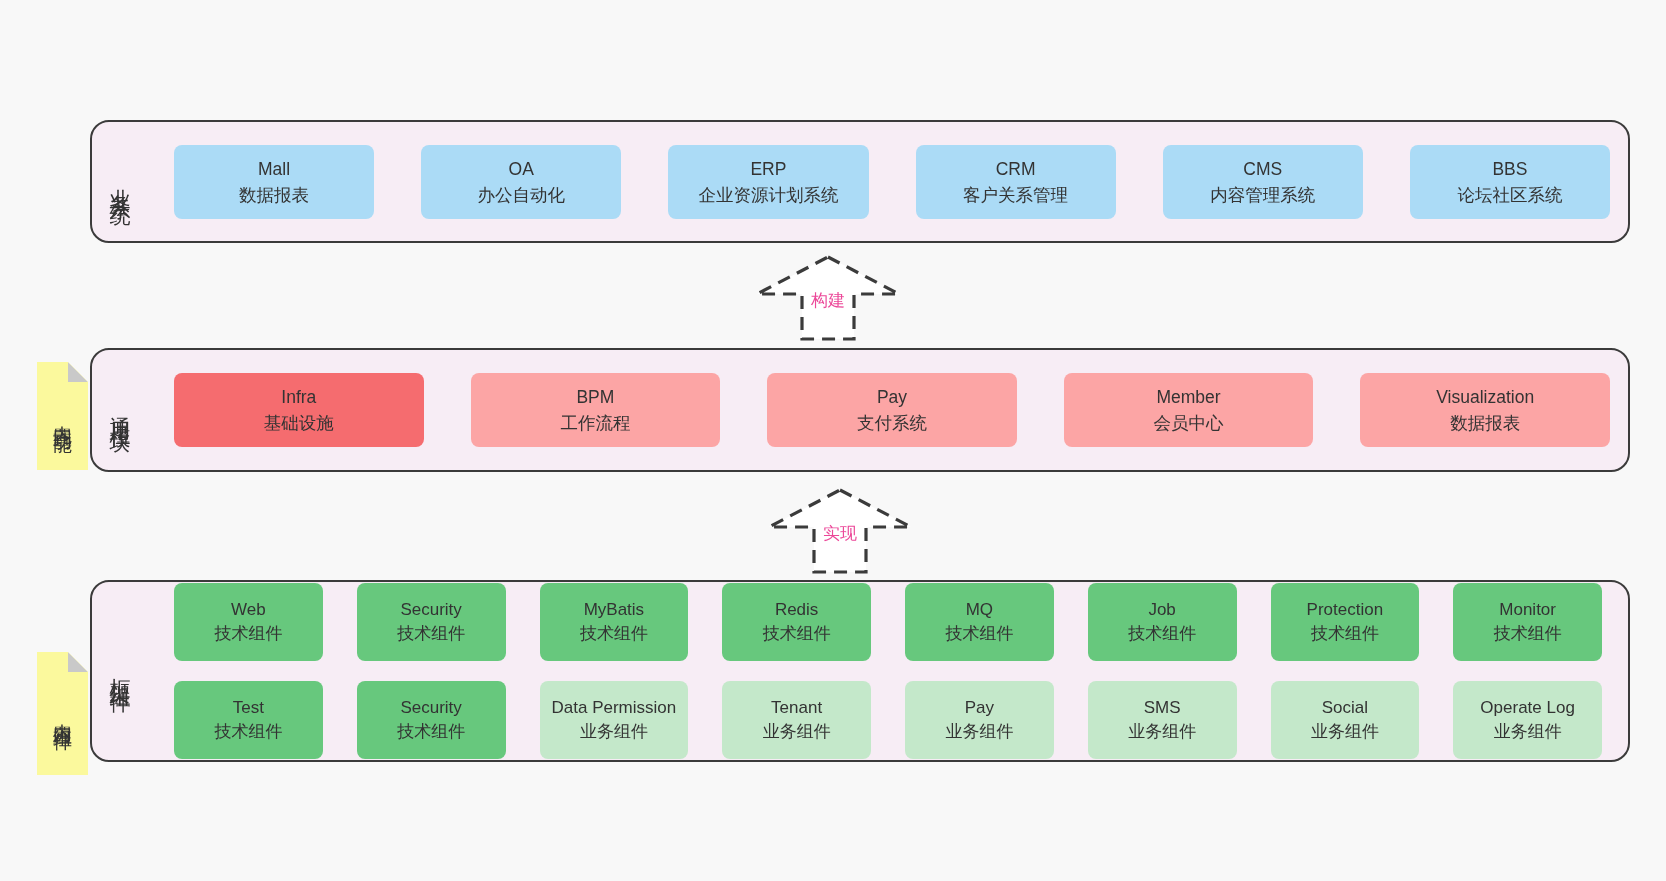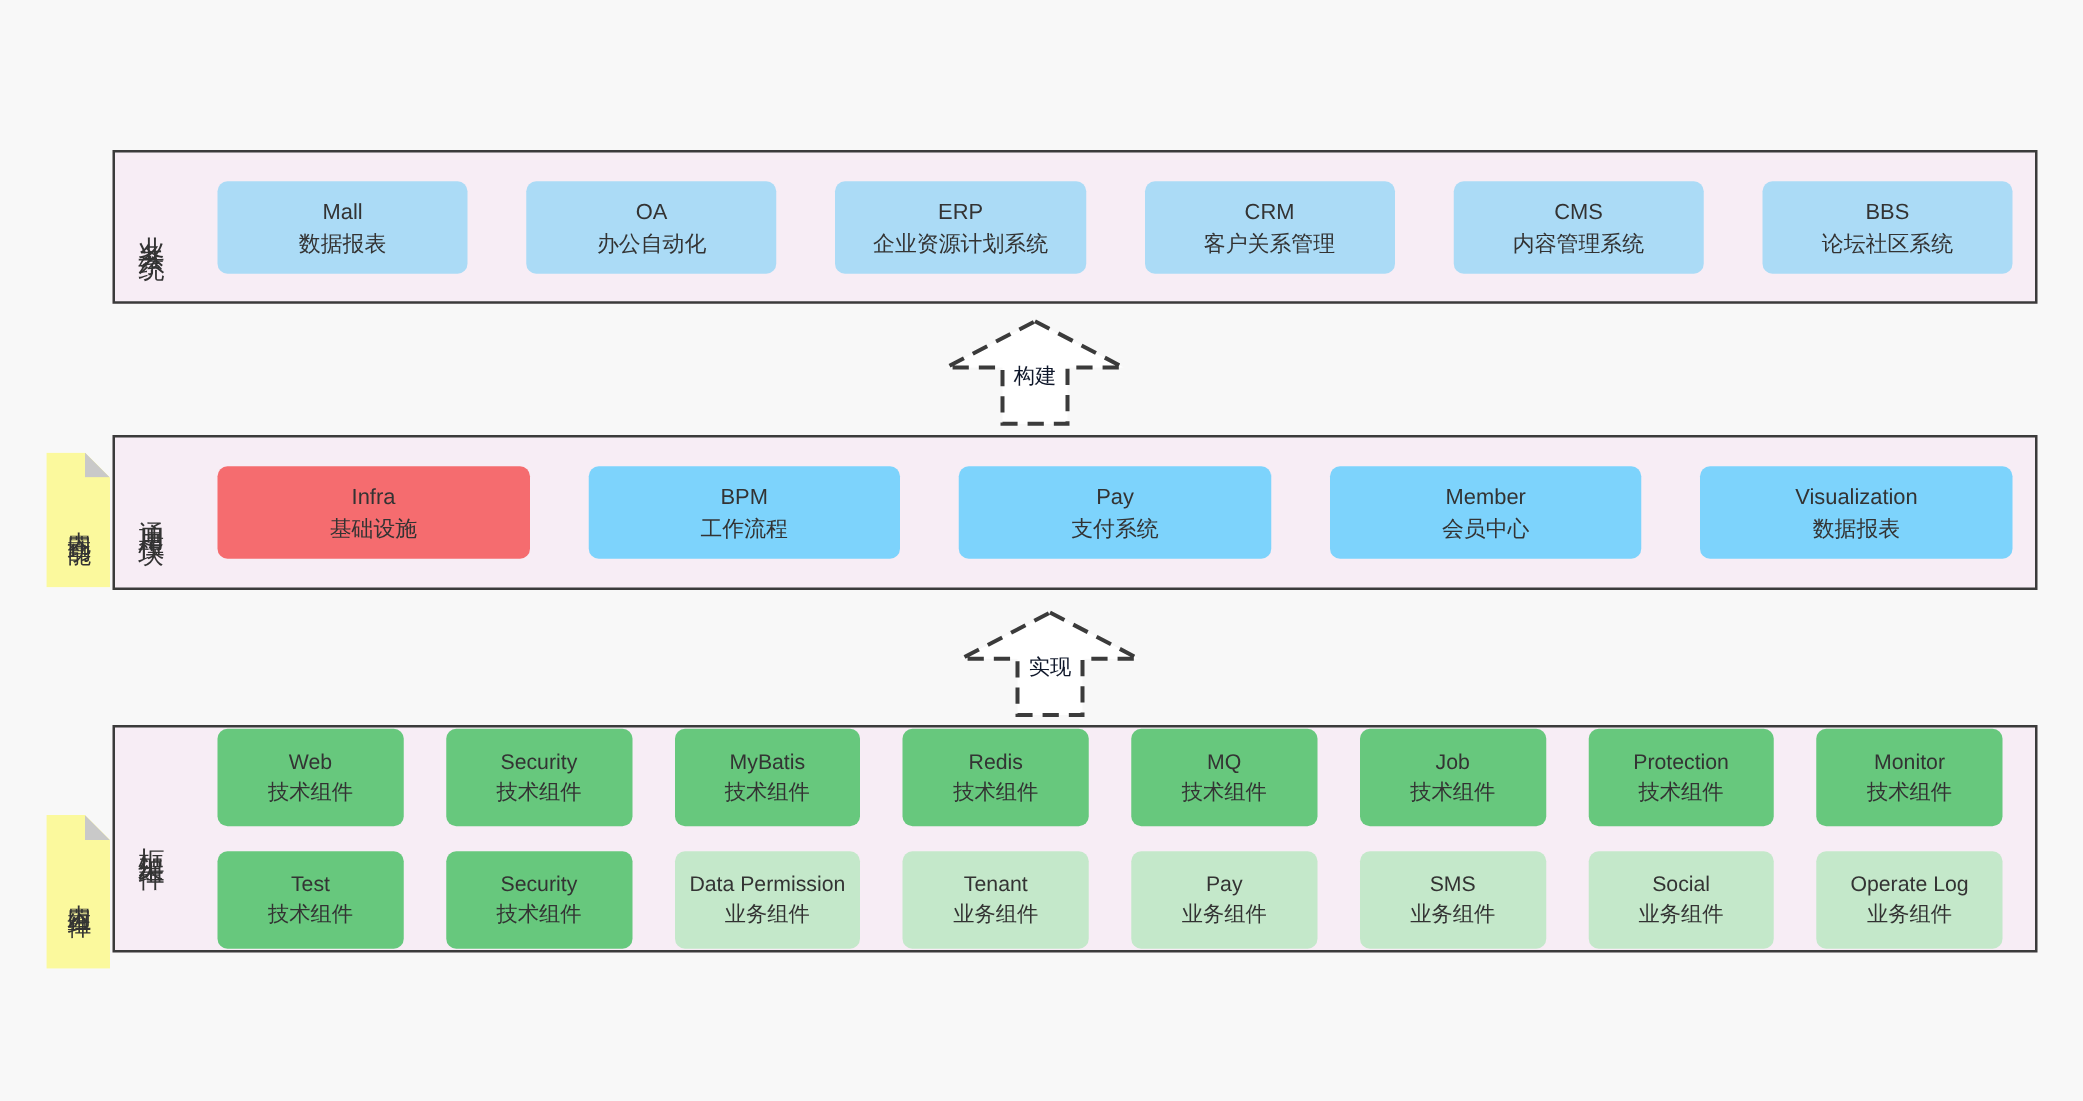--- a/index.html
+++ b/index.html
@@ -4,21 +4,21 @@
 <style>
   * { margin:0; padding:0; box-sizing:border-box; }
   html,body { background:#f8f8f8; }
   body { font-family:"Liberation Sans","DejaVu Sans",sans-serif; color:#333; }
 
   .stage { position:relative; width:1666px; height:881px; background:#f8f8f8; overflow:hidden; }
 
   
   .layer {
     position:absolute; left:90px; width:1540px;
-    background:#f7edf5; border:2px solid #3b3b3b; border-radius:0;
+    background:#f7edf5; border:2px solid #3b3b3b; border-radius:19px;
     display:flex; align-items:center;
   }
   .layer-top    { top:120px; height:123px; }
   .layer-mid    { top:348px; height:124px; }
   .layer-bottom { top:580px; height:182px; }
 
   .layer-label {
     flex:none; margin-left:14px;
     writing-mode:vertical-rl; text-orientation:upright;
     font-size:21px; letter-spacing:5px; color:#333;
@@ -36,32 +36,32 @@
   .box {
     border-radius:8px; height:74px;
     display:flex; flex-direction:column; justify-content:center; align-items:center;
     text-align:center; font-size:17.5px; line-height:26px; color:#333;
   }
   .boxes .box { flex:1; }
   .grid .box { height:78px; font-size:17px; line-height:24px; }
 
   .blue       { background:#abdbf6; }
   .red        { background:#f56c6f; }
-  .pink       { background:#7dd3fc; }
+  .pink       { background:#fca5a5; }
   .green      { background:#67c87d; }
   .lightgreen { background:#c4e8ca; }
 
   
   .arrow { position:absolute; width:150px; height:90px; }
   .arrow1 { left:753px; top:253px; }
   .arrow2 { left:765px; top:486px; }
   .arrow svg { display:block; }
   .arrow-label {
     position:absolute; left:50%; top:36px; transform:translateX(-50%);
-    background:#ffffff; padding:0 3px; font-size:17px; line-height:24px; color:#0f172a;
+    background:#ffffff; padding:0 3px; font-size:17px; line-height:24px; color:#ec4899;
     white-space:nowrap;
   }
 
   
   .note {
     position:absolute; left:37px; width:51px; background:#fbf99d;
     display:flex; align-items:center; justify-content:center;
     clip-path:polygon(0 0, calc(100% - 20px) 0, 100% 20px, 100% 100%, 0 100%);
   }
   .note1 { top:362px; height:108px; }

